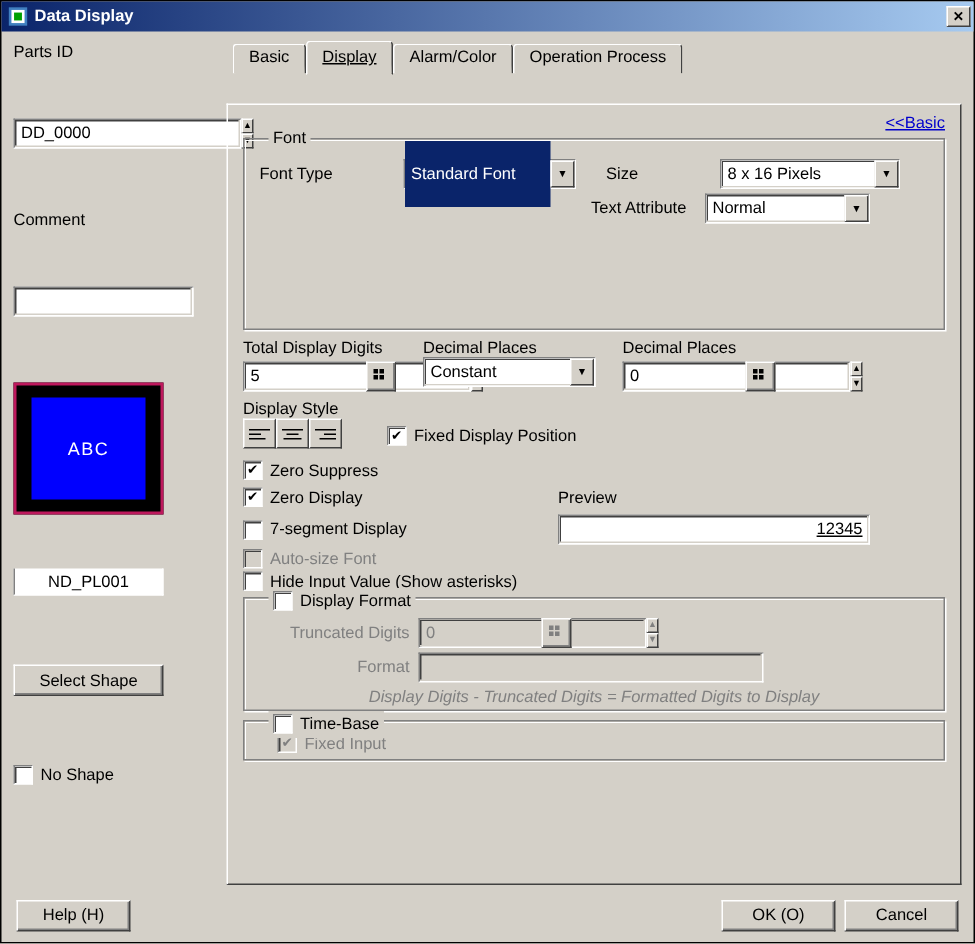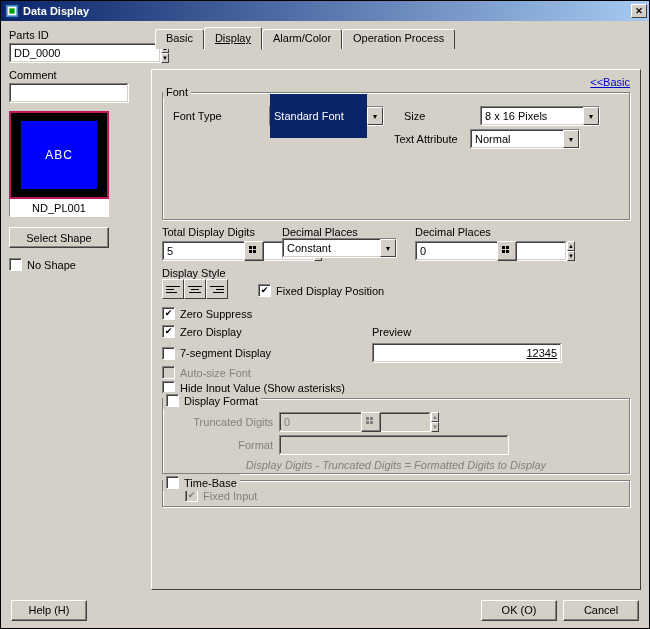--- a/index.html
+++ b/index.html
@@ -36,21 +36,21 @@
     width: 16px; height: 14px;
     background: #d4d0c8;
     border: 1px solid #fff;
     border-right-color: #404040; border-bottom-color: #404040;
     font-size: 9px; font-family: Arial;
     display: flex; align-items: center; justify-content: center;
     color: #000; font-weight: bold;
     cursor: default;
   }
   .content { flex: 1; display: flex; padding: 8px 8px 2px 8px; }
-  .left-col { width: 132px; margin-right: 10px; display: flex; flex-direction: column; }
+  .left-col { width: 132px; margin-right: 10px; display: flex; flex-direction: column; gap: 36px; }
   .right-col { flex: 1; display: flex; flex-direction: column; }
 
   .label { margin-bottom: 2px; }
   .inset {
     border: 1px solid #808080;
     border-right-color: #fff; border-bottom-color: #fff;
     background: #fff;
     box-shadow: inset -1px -1px 0 #d4d0c8, inset 1px 1px 0 #404040;
   }
   .outset {
@@ -127,21 +127,21 @@
   }
 
   .groupbox {
     border:1px solid #808080;
     box-shadow: 1px 1px 0 #fff, inset 1px 1px 0 #fff;
     padding: 10px 10px 6px 10px;
     margin: 4px 0 6px 0;
     position: relative;
   }
   .groupbox > .legend {
-    position:absolute; top:-7px; left:0; background:#d4d0c8; padding:0 3px;
+    position:absolute; top:-7px; left:16px; background:#d4d0c8; padding:0 3px;
   }
   .row { display:flex; align-items:center; gap:6px; margin:3px 0; }
   .select {
     height:20px; display:flex; align-items:center;
     background:#fff;
   }
   .select .sval { flex:1; padding:16px 4px; white-space:nowrap; overflow:hidden; }
   .select .sbtn {
     width:16px; height:18px;
     border:1px solid #fff; border-right-color:#404040; border-bottom-color:#404040;
@@ -161,21 +161,21 @@
   .link { color:#0000cc; text-decoration:underline; cursor: default; }
   .alignbtns { display:flex; gap:0; }
   .alignbtns .ab {
     width:22px; height:20px;
     border:1px solid #fff; border-right-color:#404040; border-bottom-color:#404040;
     background:#d4d0c8; display:flex; flex-direction:column; justify-content:center;
     padding:3px; gap:2px;
   }
   .ab .bar { height:1px; background:#000; }
   .preview-field {
-    height:20px; width: 190px; display:flex; align-items:center; justify-content:flex-end;
+    height:20px; width: 208px; display:flex; align-items:center; justify-content:flex-end;
     padding: 0 4px;
     text-decoration: underline;
   }
   .kbd-btn {
     width:20px; height:20px;
     display:flex; align-items:center; justify-content:center;
   }
   .kbd-btn svg { display:block; }
   .textin { height:20px; padding:2px 4px; font:inherit; }
 </style>

